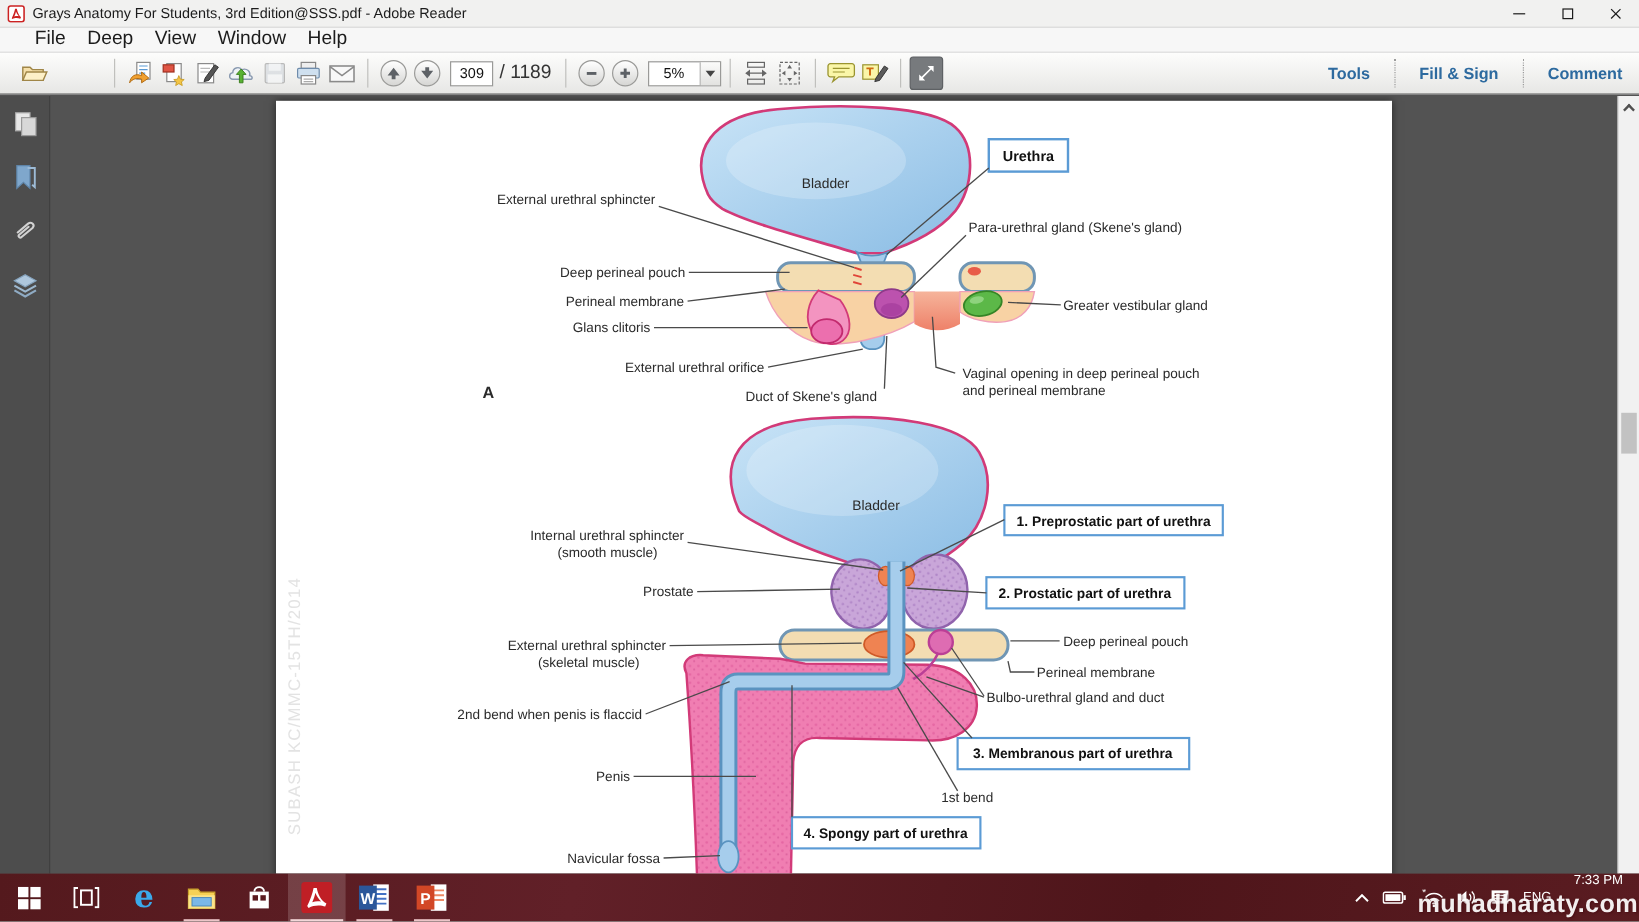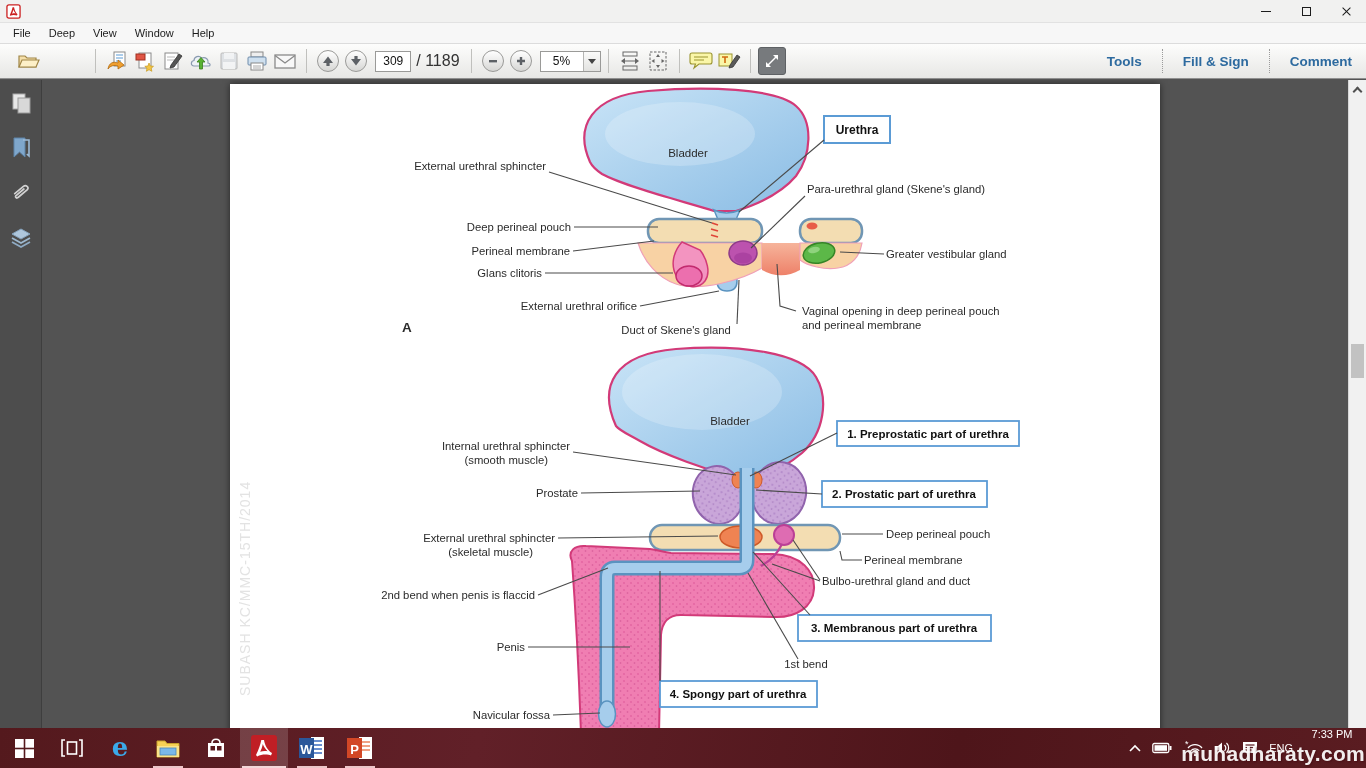--- a/index.html
+++ b/index.html
@@ -12,21 +12,21 @@
   .title-text { font-size:12px; color:#1c1c1c; }
   .win-controls { margin-left:auto; display:flex; height:100%; }
   .win-btn { width:40px; height:100%; display:flex; align-items:center; justify-content:center; }
   .min-glyph { width:10px; height:1px; background:#1c1c1c; }
   .max-glyph { width:9px; height:9px; border:1px solid #1c1c1c; }
   .close-glyph { position:relative; width:11px; height:11px; }
   .close-glyph::before,.close-glyph::after { content:""; position:absolute; left:5px; top:0; width:1px; height:11px; background:#1c1c1c; }
   .close-glyph::before { transform:rotate(45deg);} .close-glyph::after { transform:rotate(-45deg);}
 
   
-  .menu-bar { height:21px; background:#f7f7f7; display:flex; align-items:center; padding-left:4px; font-size:11px; color:#1c1c1c; border-bottom:1px solid #dcdcdc;}
+  .menu-bar { height:21px; background:#f7f7f7; display:flex; align-items:center; padding-left:20px; font-size:16px; color:#1c1c1c; border-bottom:1px solid #dcdcdc;}
   .menu-item { padding:2px 9px; }
 
   
   .toolbar { height:35px; background:linear-gradient(#fdfdfc,#e7e7e5); border-bottom:1px solid #8f8f8f; display:flex; align-items:center; padding:0 10px; }
   .tb-sep { width:1px; height:24px; background:#c0c0bd; margin:0 7px; flex:none;}
   .tb-btn { height:28px; min-width:28px; display:flex; align-items:center; justify-content:center; border-radius:3px; flex:none;}
   .open-btn { display:flex; align-items:center; gap:7px; padding:0 8px; }
   .open-label { font-size:13px; font-weight:bold; color:#3a3a3a;margin-top:48px; }
   .circ { width:22px; height:22px; border-radius:50%; background:linear-gradient(#ffffff,#d6d6d4); border:1px solid #9a9a98; display:flex; align-items:center; justify-content:center; }
   .page-box { width:36px; height:21px; background:#fff; border:1px solid #9a9a98; font-size:12px; color:#111; display:flex; align-items:center; justify-content:center; margin:0 5px;}
@@ -64,20 +64,21 @@
   .tb-watermark { position:absolute; right:1px; bottom:2px; font-size:21px; font-weight:bold; color:rgba(255,255,255,0.93); letter-spacing:0.3px; text-shadow:1px 1px 2px rgba(60,0,10,0.55); pointer-events:none;}
 </style>
 </head>
 <body>
 
 <div class="title-bar">
   <svg class="app-icon" viewBox="0 0 16 16">
       <rect x="1" y="1" width="14" height="14" rx="2" fill="#fff" stroke="#c22" stroke-width="1.4"></rect>
       <path d="M4 12 C5.5 9 6.5 6 7 3.5 L8.6 3.5 C9 6.5 10.5 9.5 12.3 11 L11.6 12.3 C9.8 11.6 6.5 11.4 4.7 12.6 Z M7.8 6 C7.5 7.6 6.9 9.2 6.3 10.4 C7.6 9.9 9.2 9.9 10.3 10.1 C9.2 8.9 8.3 7.4 7.8 6 Z" fill="#c22"></path>
     </svg>
+  <span class="title-text">Grays Anatomy For Students, 3rd Edition@SSS.pdf - Adobe Reader</span>
   <div class="win-controls">
     <div class="win-btn">
         <div class="min-glyph"></div>
       </div>
     <div class="win-btn">
         <div class="max-glyph"></div>
       </div>
     <div class="win-btn">
         <div class="close-glyph"></div>
       </div>

